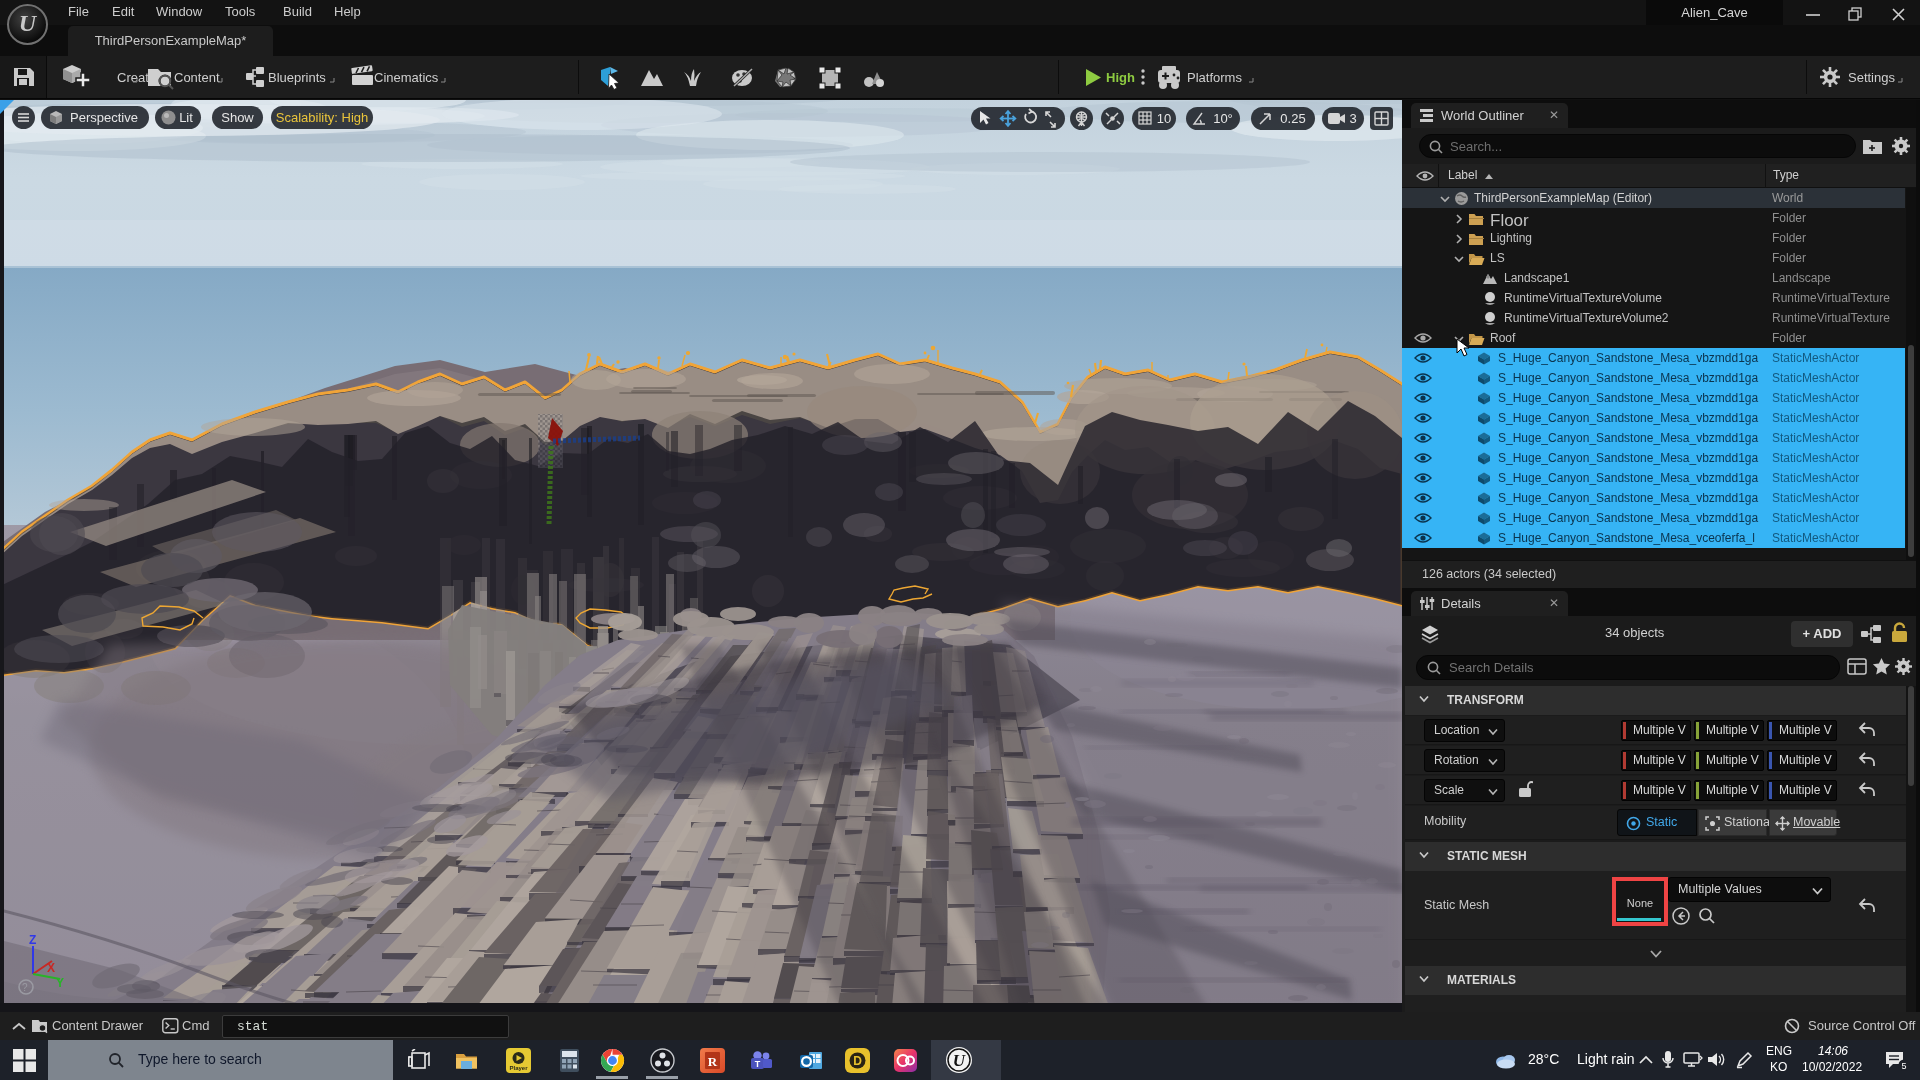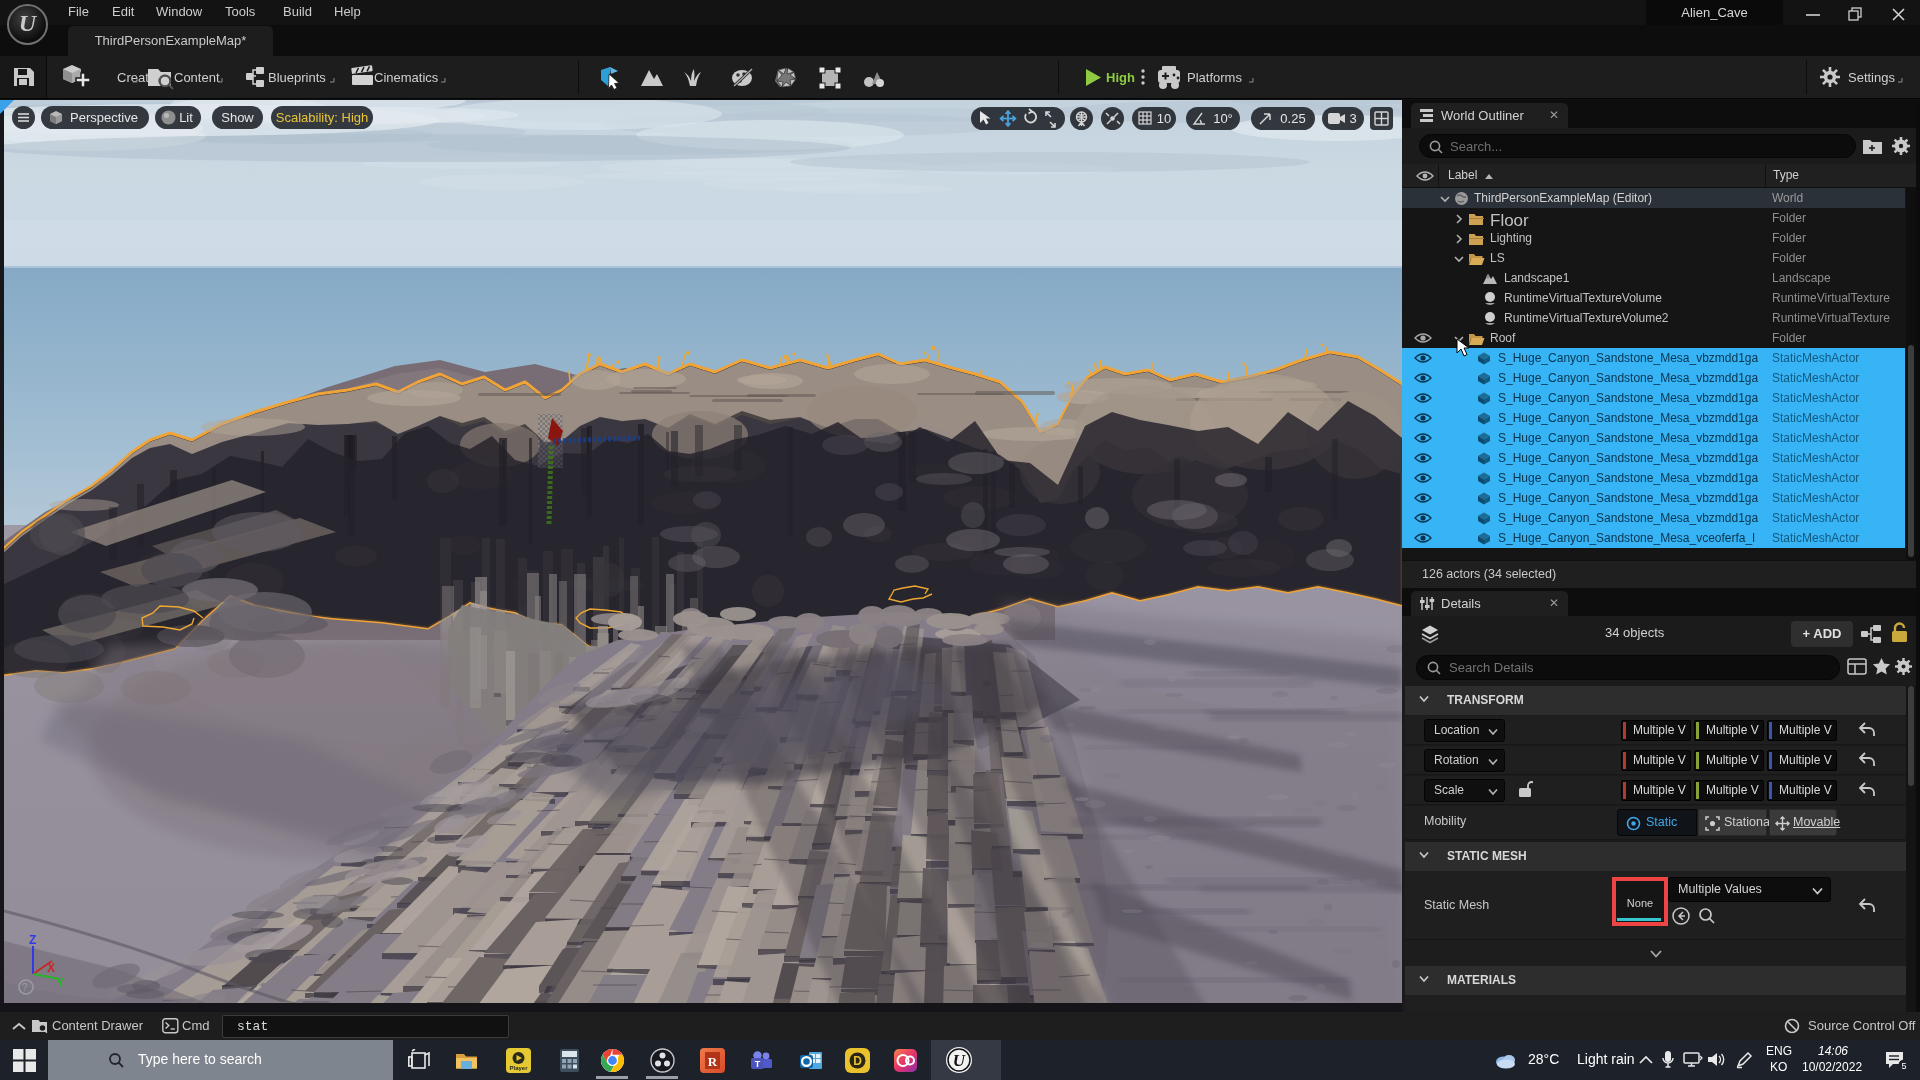--- a/index.html
+++ b/index.html
@@ -38,21 +38,21 @@
   .valbox { position:absolute; width:70px; height:21px; background:#0d0d0d; border:1px solid #020202; color:#dadada;
      font-size:12px; line-height:19px; padding-left:8px; overflow:hidden; white-space:nowrap; border-radius:2px;}
   .vbar { position:absolute; left:1px; top:1px; width:3px; height:17px; }
   .selrow { background:#36b4f5; }
   .selrow .lbl, .selrow .typ { color:#0b344e; }
   .selrow .typ { color:#135a80; }
   
   #statusbar { position:absolute; left:0; top:1012px; width:1920px; height:28px; background:#1e1e1e; color:#c7c7c7; font-size:13px;}
   
   #taskbar { position:absolute; left:0; top:1040px; width:1920px; height:40px; background:#1d2129; color:#e8e8e8;}
-  #tsearch { position:absolute; left:48px; top:1040px; width:345px; height:40px; background:#7e858e; color:#ffffff; font-size:14px; }
+  #tsearch { position:absolute; left:48px; top:1040px; width:345px; height:40px; background:#7e858e; color:#0f172a; font-size:14px; }
   .ticon { position:absolute; top:1048px; width:25px; height:25px; border-radius:4px; z-index:3;}
   .tray { position:absolute; color:#ffffff; font-size:14px; }
 </style>
 </head>
 <body>
 <div id="root">
 
   <div id="titlebar">
     <span class="menu" style="left:68px;">File</span>
     <span class="menu" style="left:112px;">Edit</span>

